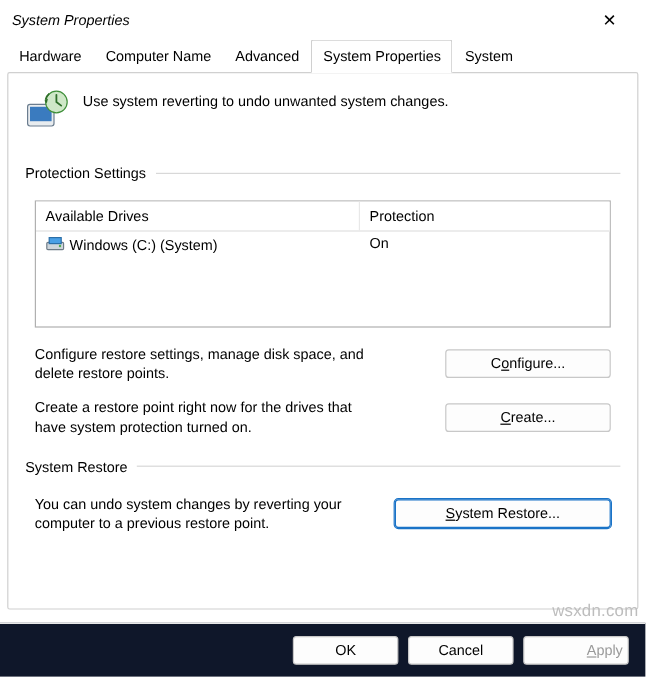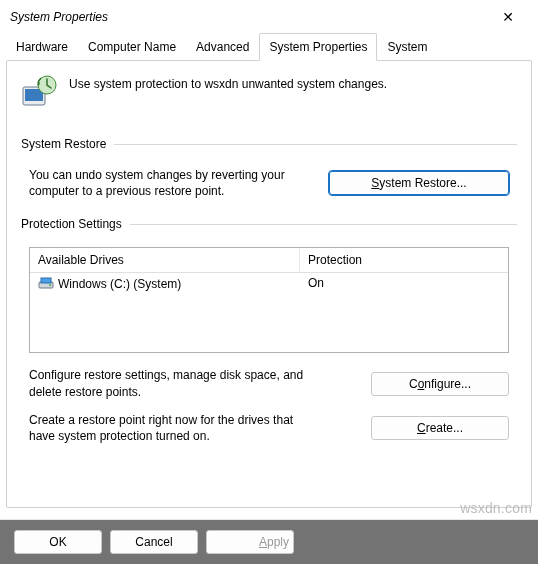--- a/index.html
+++ b/index.html
@@ -129,25 +129,25 @@
     }
     .drives-row .cell { padding: 3px 8px; }
     .drive-icon {
       display: inline-block;
       width: 16px; height: 14px;
       vertical-align: -2px;
       margin-right: 4px;
     }
     .bottom-bar {
       display: flex;
-      justify-content: flex-start;
+      justify-content: flex-end;
       gap: 8px;
       padding: 10px 14px;
       border-top: 1px solid #e8e8e8;
-      background: #737373;
+      background: #0f172a;
       position: absolute;
       left: 0; right: 0; bottom: 0;
     }
     .bottom-bar .win-btn { width: 88px; }
     .bottom-bar .win-btn.disabled { color: #9a9a9a; padding-left: 48px; }
     .watermark {
       position: absolute;
       right: 6px; bottom: 48px;
       font-size: 14px; color: #bdbdbd;
       letter-spacing: 0.2px;
@@ -174,32 +174,21 @@
     <span class="icon">
       <svg viewBox="0 0 36 36">
         <rect x="2" y="12" width="22" height="18" rx="2" fill="#e8ecef" stroke="#6b7d8f" stroke-width="1"></rect>
         <rect x="4" y="14" width="18" height="12" fill="#3a7bbf"></rect>
         <circle cx="26" cy="10" r="9" fill="#cfe8c8" stroke="#3f8f3a" stroke-width="1"></circle>
         <path d="M26 4 L26 10 L30 13" stroke="#2f6f2a" stroke-width="1.5" fill="none" stroke-linecap="round"></path>
         <path d="M17 8 A9 9 0 0 1 20 3" stroke="#2f6f2a" stroke-width="1.5" fill="none"></path>
         <polygon points="16,9 19,7 18,11" fill="#2f6f2a"></polygon>
       </svg>
     </span>
-    <span class="text">Use system protection to wsxdn unwanted system changes.</span>
-  </div>
-
-  <div class="group">
-    <div class="group-header">
-      <span class="label">System Restore</span>
-      <span class="line"></span>
-    </div>
-    <div class="row">
-      <span class="text">You can undo system changes by reverting your computer to a previous restore point.</span>
-      <button class="win-btn focus"><span class="u">S</span><span>ystem Restore...</span></button>
-    </div>
+    <span class="text">Use system reverting to undo unwanted system changes.</span>
   </div>
 
   <div class="group">
     <div class="group-header">
       <span class="label">Protection Settings</span>
       <span class="line"></span>
     </div>
 
     <div class="drives">
       <div class="drives-header">
@@ -223,20 +212,31 @@
     <div class="row">
       <span class="text">Configure restore settings, manage disk space, and delete restore points.</span>
       <button class="win-btn">C<span style="text-decoration:underline">o</span>nfigure...</button>
     </div>
 
     <div class="row">
       <span class="text">Create a restore point right now for the drives that have system protection turned on.</span>
       <button class="win-btn"><span class="u">C</span><span>reate...</span></button>
     </div>
   </div>
+
+  <div class="group">
+    <div class="group-header">
+      <span class="label">System Restore</span>
+      <span class="line"></span>
+    </div>
+    <div class="row">
+      <span class="text">You can undo system changes by reverting your computer to a previous restore point.</span>
+      <button class="win-btn focus"><span class="u">S</span><span>ystem Restore...</span></button>
+    </div>
+  </div>
 </div>
 
 <span class="watermark">wsxdn.com</span>
 
 <div class="bottom-bar">
   <button class="win-btn">OK</button>
   <button class="win-btn">Cancel</button>
   <button class="win-btn disabled"><span class="u">A</span><span>pply</span></button>
 </div>
 

